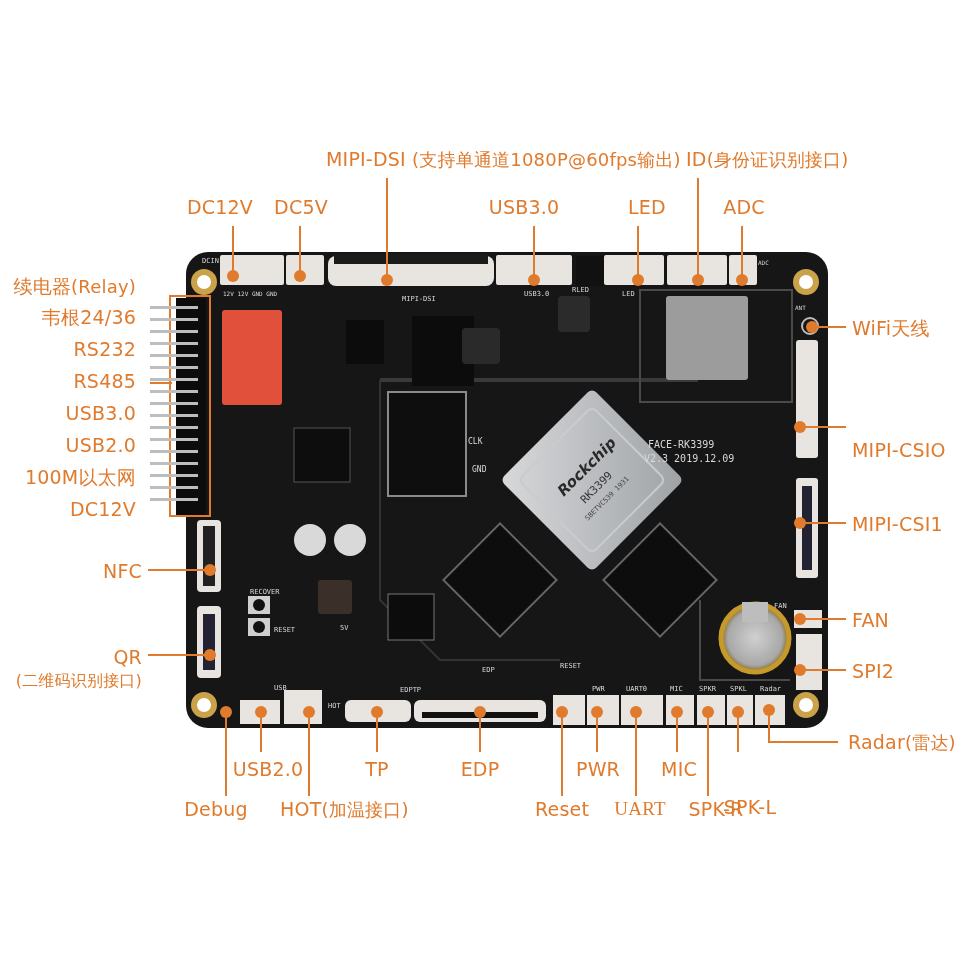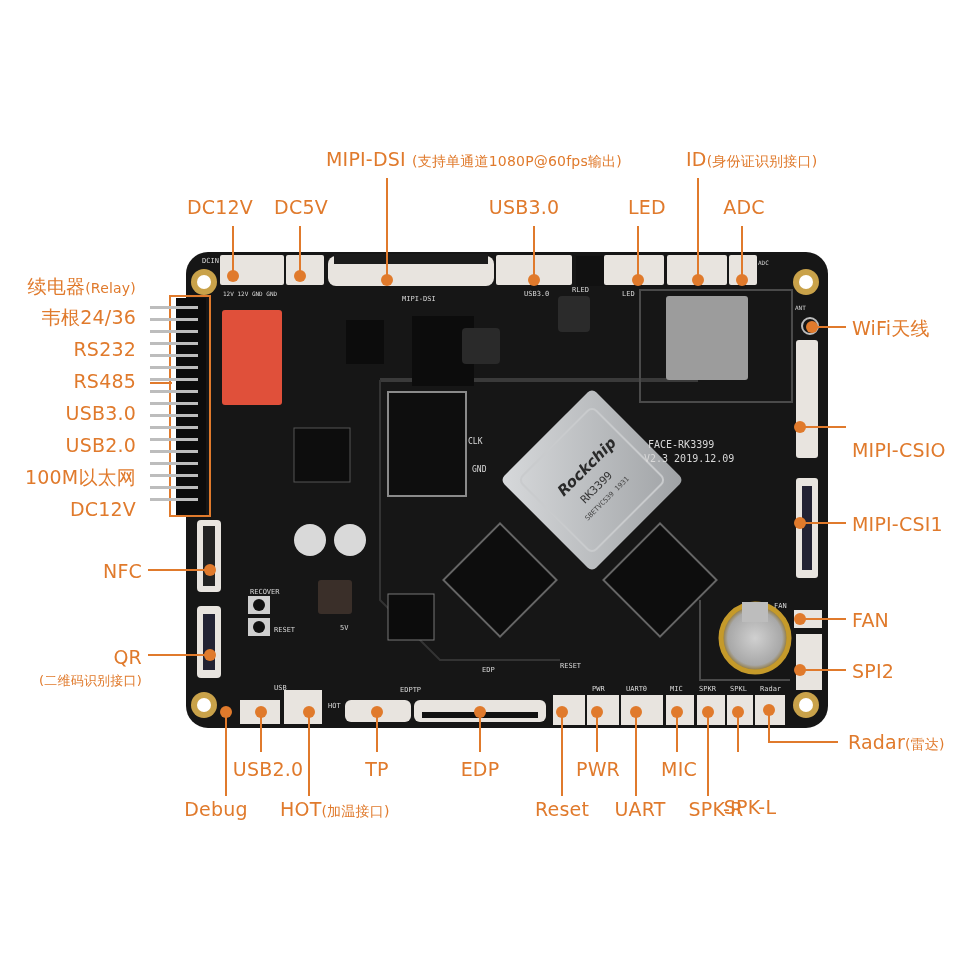--- a/index.html
+++ b/index.html
@@ -1,22 +1,22 @@
 <!DOCTYPE html>
 <html><head>
 <meta charset="utf-8">
 <style>
   html,body{margin:0;padding:0;background:#ffffff;}
   body{width:974px;height:974px;position:relative;overflow:hidden;font-family:"DejaVu Sans","Liberation Sans",sans-serif;}
   .stage{position:absolute;left:0;top:0;width:974px;height:974px;}
   .lbl{position:absolute;color:#e07a2c;font-size:19px;line-height:22px;white-space:nowrap;letter-spacing:0.2px;}
-  .lbl small{font-size:14px;}
+  .lbl small{font-size:18px;}
   .lbl.r{text-align:right;}
   .lbl.c{transform:translateX(-50%);}
-  .sub{font-size:13px;}
+  .sub{font-size:16px;}
   svg{position:absolute;left:0;top:0;}
   .silk{font-family:"DejaVu Sans Mono","Liberation Mono",monospace;fill:#d8d8d8;}
 </style>
 </head>
 <body>
 
 <div class="stage">
 
 <svg width="974" height="974" viewBox="0 0 974 974">
   <defs>
@@ -264,18 +264,18 @@
 <div class="lbl" style="left:852px;top:660px;text-align:right;">SPI2</div>
 <div class="lbl" style="left:848px;top:731px;"><span>Radar</span><small>(雷达)</small></div>
 
 <div class="lbl c" style="left:216px;top:798px;">Debug</div>
 <div class="lbl c" style="left:268px;top:758px;">USB2.0</div>
 <div class="lbl" style="left:280px;top:798px;"><span>HOT</span><small>(加温接口)</small></div>
 <div class="lbl c" style="left:377px;top:758px;">TP</div>
 <div class="lbl c" style="left:480px;top:758px;">EDP</div>
 <div class="lbl c" style="left:562px;top:798px;">Reset</div>
 <div class="lbl c" style="left:598px;top:758px;">PWR</div>
-<div class="lbl c" style="left:640px;top:798px;">UART</div>
+<div class="lbl c" style="left:640px;top:798px;font-family:Liberation Serif, serif;">UART</div>
 <div class="lbl c" style="left:679px;top:758px;">MIC</div>
 <div class="lbl c" style="left:716px;top:798px;">SPK-R</div>
 <div class="lbl c" style="left:750px;top:796px;">SPK-L</div>
 
 </div>
 
 </body></html>

